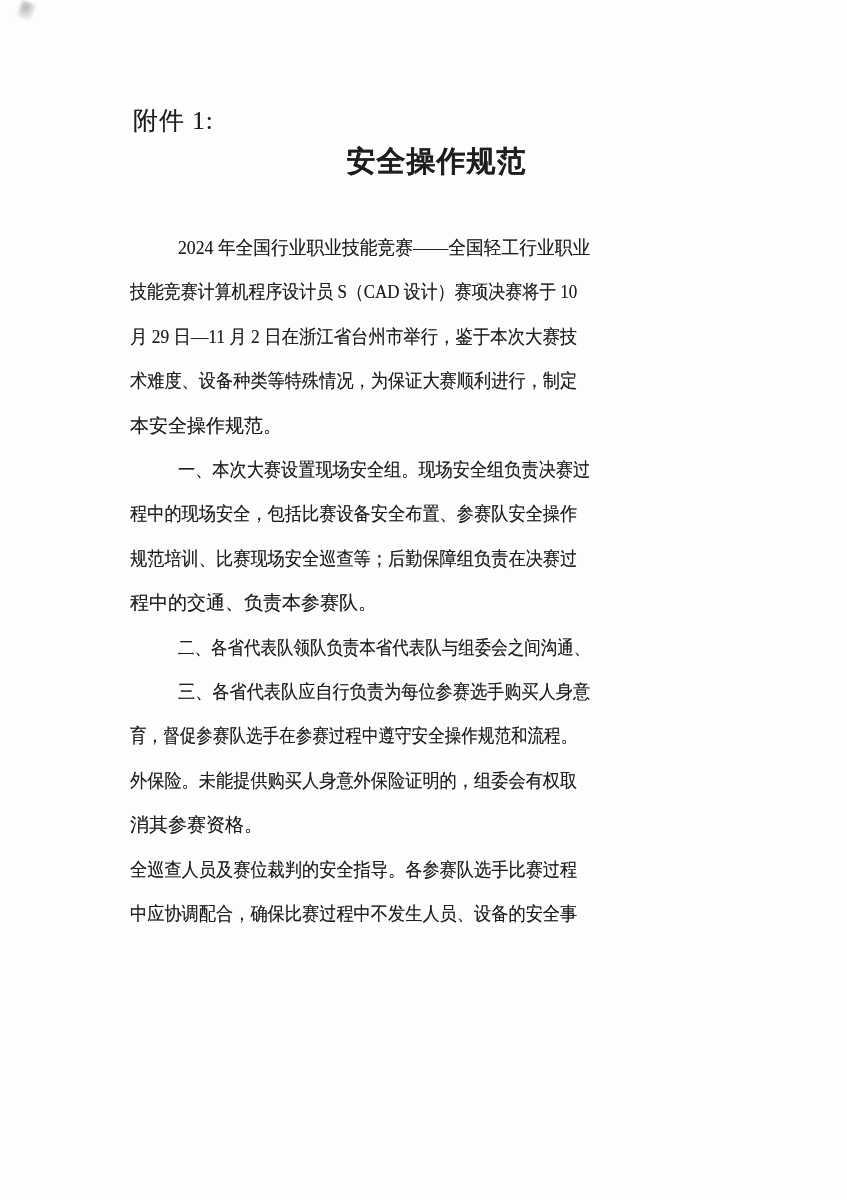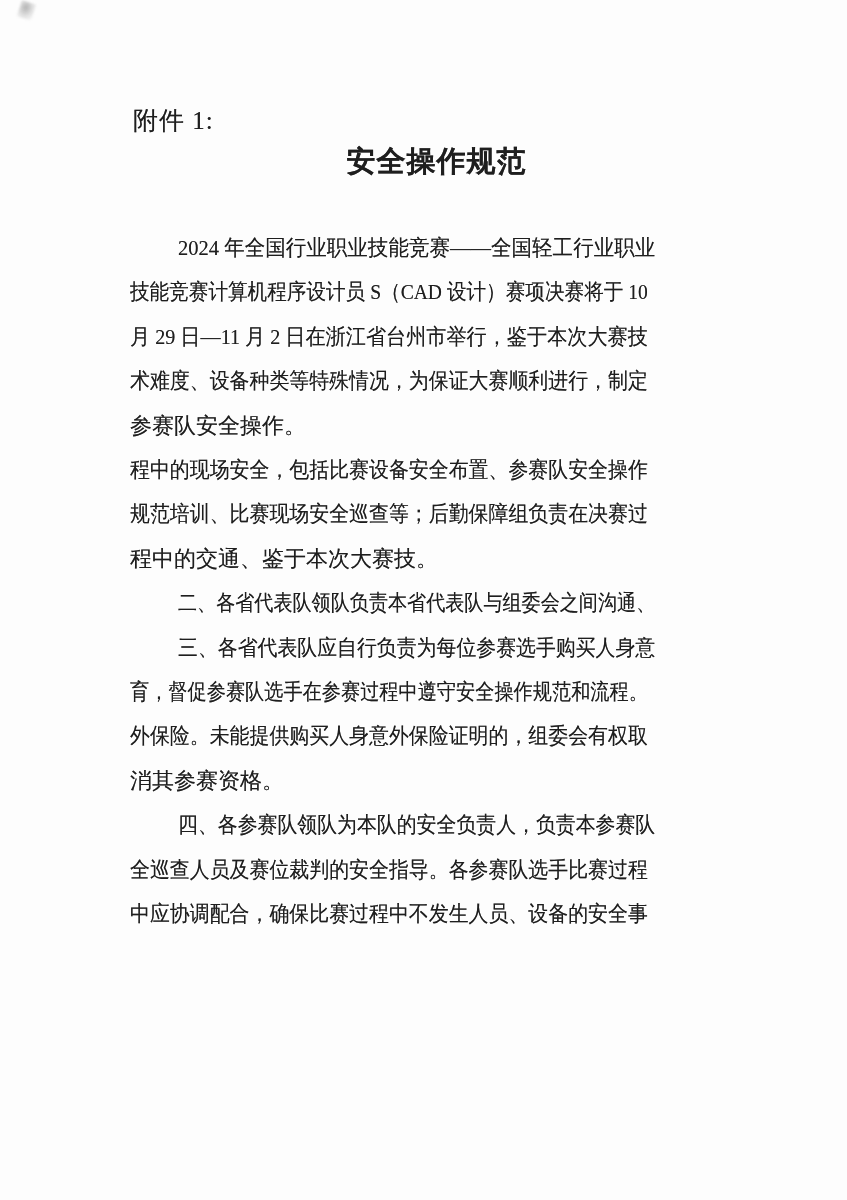--- a/index.html
+++ b/index.html
@@ -47,21 +47,21 @@
   .doc-body {
     position: absolute;
     left: 130px; top: 226px;
     width: 612px;
   }
   .line {
     position: relative;
     width: 612px;
     height: 44.42px;
     line-height: 44.42px;
-    font-size: 22px;
+    font-size: 19px;
     white-space: nowrap;
     text-shadow: 0 0 .5px rgba(25,25,25,.55);
   }
   .line .t {
     display: inline-block;
     white-space: nowrap;
     transform-origin: 0 50%;
   }
   .line.indent { padding-left: 48px; width: 564px; }
 </style>
@@ -78,27 +78,27 @@
 
   <div class="doc-title">
     <span class="t">安全操作规范</span>
   </div>
 
   <div class="doc-body">
     <div class="line indent fit"><span class="t" style="transform: scaleX(0.933002);">2024 年全国行业职业技能竞赛——全国轻工行业职业</span></div>
     <div class="line fit"><span class="t" style="transform: scaleX(0.891012);">技能竞赛计算机程序设计员 S（CAD 设计）赛项决赛将于 10</span></div>
     <div class="line fit"><span class="t" style="transform: scaleX(0.915418);">月 29 日—11 月 2 日在浙江省台州市举行，鉴于本次大赛技</span></div>
     <div class="line fit"><span class="t" style="transform: scaleX(0.905325);">术难度、设备种类等特殊情况，为保证大赛顺利进行，制定</span></div>
-    <div class="line"><span class="t">参赛队安全操作。</span></div>
+    <div class="line"><span class="t">本安全操作规范。</span></div>
+    <div class="line indent fit"><span class="t" style="transform: scaleX(0.903846);">一、本次大赛设置现场安全组。现场安全组负责决赛过</span></div>
     <div class="line fit"><span class="t" style="transform: scaleX(0.905325);">程中的现场安全，包括比赛设备安全布置、参赛队安全操作</span></div>
     <div class="line fit"><span class="t" style="transform: scaleX(0.905325);">规范培训、比赛现场安全巡查等；后勤保障组负责在决赛过</span></div>
-    <div class="line"><span class="t">程中的交通、鉴于本次大赛技。</span></div>
+    <div class="line"><span class="t">程中的交通、负责本参赛队。</span></div>
     <div class="line indent fit"><span class="t" style="transform: scaleX(0.867692);">二、各省代表队领队负责本省代表队与组委会之间沟通、</span></div>
     <div class="line indent fit"><span class="t" style="transform: scaleX(0.903846);">三、各省代表队应自行负责为每位参赛选手购买人身意</span></div>
     <div class="line fit"><span class="t" style="transform: scaleX(0.871795);">育，督促参赛队选手在参赛过程中遵守安全操作规范和流程。</span></div>
     <div class="line fit"><span class="t" style="transform: scaleX(0.905325);">外保险。未能提供购买人身意外保险证明的，组委会有权取</span></div>
     <div class="line"><span class="t">消其参赛资格。</span></div>
-    <div class="line indent fit"><span class="t" style="transform: scaleX(0.903846);">四、各参赛队领队为本队的安全负责人，负责本参赛队</span></div>
     <div class="line fit"><span class="t" style="transform: scaleX(0.905325);">全巡查人员及赛位裁判的安全指导。各参赛队选手比赛过程</span></div>
     <div class="line fit"><span class="t" style="transform: scaleX(0.905325);">中应协调配合，确保比赛过程中不发生人员、设备的安全事</span></div>
   </div>
 
 </div>
 
 </body></html>

